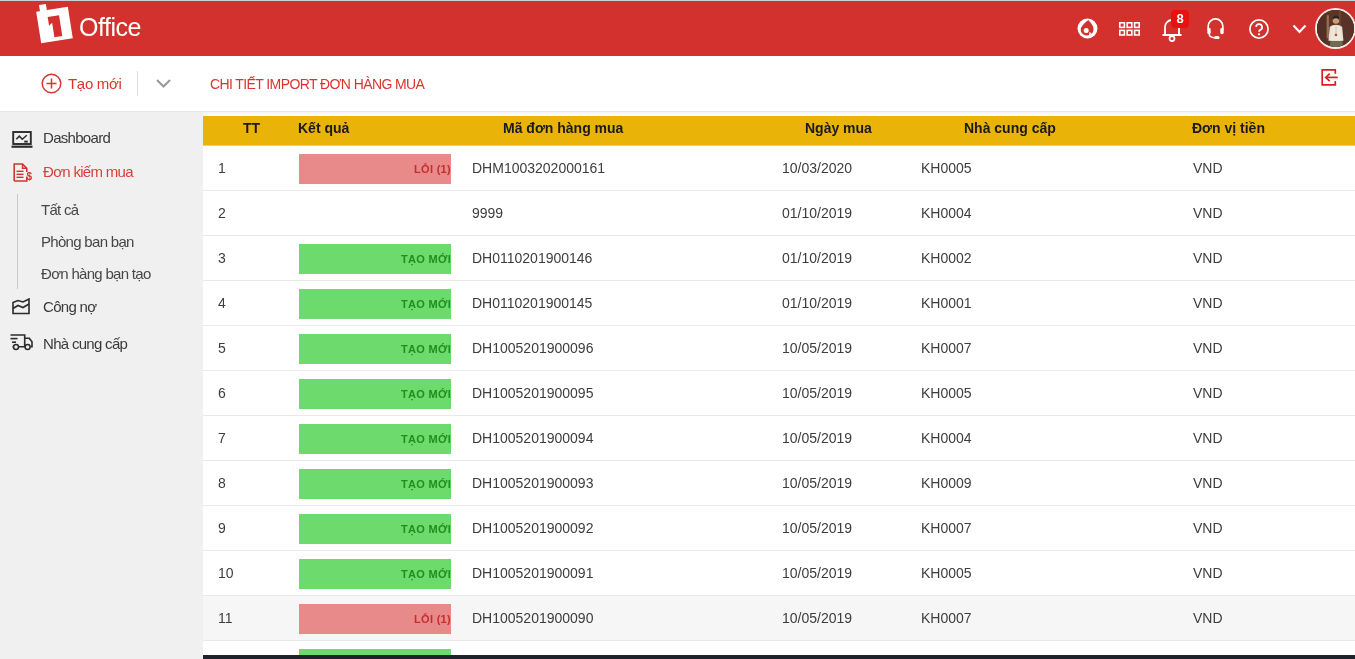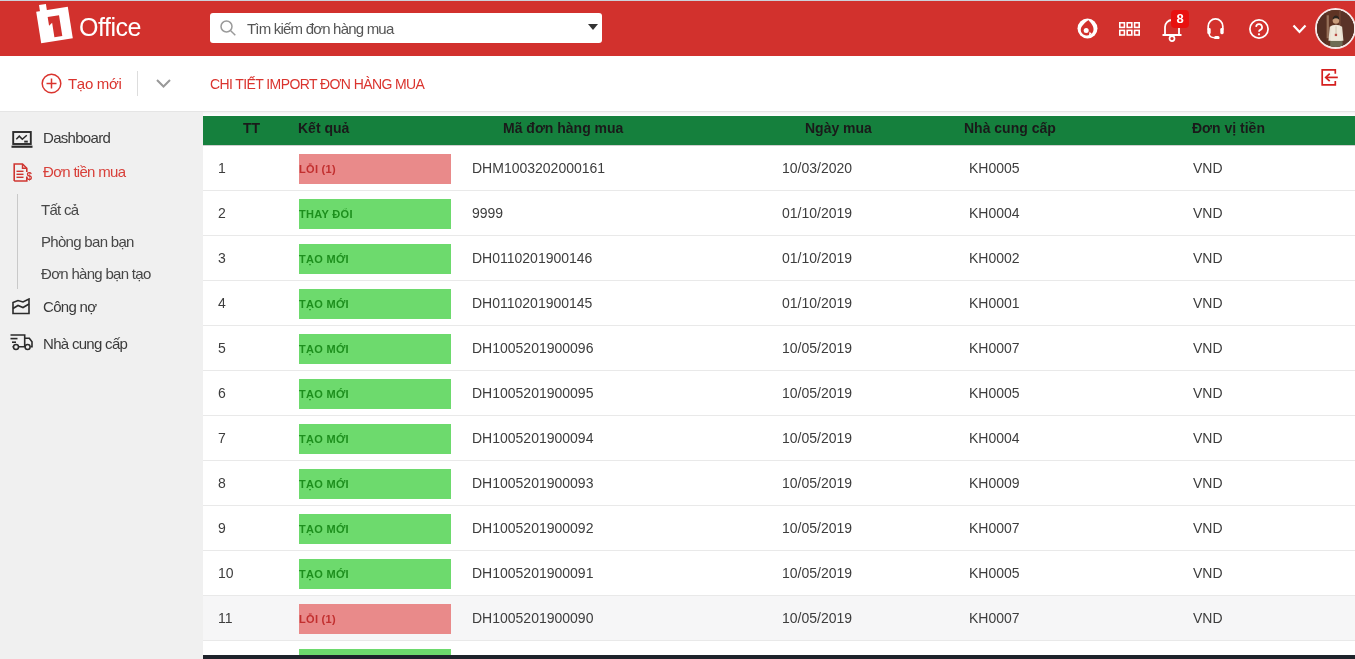--- a/index.html
+++ b/index.html
@@ -32,33 +32,33 @@
   #tb-title { left:210px; top:76px; color:#da342e; font-size:14px; letter-spacing:-0.6px; }
   #import-label { left:1310px; top:96px; width:40px; text-align:center; color:#4a4a4a; font-size:13px;margin-top:15px; }
 
   
   #sidebar { left:0; top:112px; width:203px; height:547px; background:#f0f0f0; }
   .side-item { position:absolute; left:43px; font-size:15px; color:#3a3a3a; letter-spacing:-0.7px; }
   .side-sub { position:absolute; left:41px; font-size:15px; color:#474747; letter-spacing:-0.7px; }
   #subline { position:absolute; left:17px; top:82px; width:1px; height:95px; background:#c9c9c9; }
 
   
-  #content { left:203px; top:112px; width:1152px; height:547px; background:#15803d; }
+  #content { left:203px; top:112px; width:1152px; height:547px; background:#eab308; }
   .hrow { position:absolute; top:0; height:33px; width:1152px; }
   .hcell { position:absolute; top:8px; font-size:14px; font-weight:700; color:#1a1a1a; }
   .row { position:absolute; width:1152px; height:45px; border-top:1px solid #e9e9e9; background:#fff; }
   .row.alt { background:#f6f6f7; }
   .hborder { position:absolute; top:33px; left:0; width:1152px; height:0; border-top:1px solid #cfcfcf; z-index:5; }
   .cell { position:absolute; top:14px; font-size:14px; color:#3d3d3d; }
   .num  { left:15px; }
   .code { left:269px; }
   .date { left:579px;text-align:right; }
-  .sup  { left:766px; }
+  .sup  { left:718px; }
   .cur  { left:990px; }
-  .badge { position:absolute; left:96px; top:8px; width:152px; height:30px; text-align:left;
+  .badge { position:absolute; left:96px; top:8px; width:152px; height:30px; text-align:right;
     font-size:11px; font-weight:700; line-height:30px; letter-spacing:0.3px; }
   .b-err { background:#e98a8a; color:#c22f2f; }
   .b-ok  { background:#6dda6d; color:#1d8f1d; }
 
   #bottombar { left:203px; top:655px; width:1152px; height:4px; background:#1e232b; }
 </style>
 </head>
 <body>
 <div id="page">
   <div id="topline" class="abs"></div>
@@ -68,28 +68,20 @@
     <svg width="44" height="44" viewBox="0 0 44 44">
       <rect x="6.5" y="3.5" width="7" height="7" fill="#fff" transform="rotate(-9 10 7)"></rect>
       <g transform="rotate(-9 21.5 24)">
         <rect x="5.5" y="8" width="32" height="32" fill="#fff"></rect>
         <path d="M16 15 h11.5 v21 h-8 v-14.5 l-3.5,2.5 z" fill="#d2312d"></path>
       </g>
     </svg>
   </div>
   <div id="logotext" class="abs">Office</div>
 
-  <div id="searchbox" class="abs">
-    <svg id="searchicon" class="abs" width="18" height="18" viewBox="0 0 18 18">
-      <circle cx="7.5" cy="7.5" r="5.5" fill="none" stroke="#9a9a9a" stroke-width="1.5"></circle>
-      <line x1="11.7" y1="11.7" x2="16.3" y2="16.3" stroke="#9a9a9a" stroke-width="1.5"></line>
-    </svg>
-    <div id="searchtext" class="abs">Tìm kiếm đơn hàng mua</div>
-    <div id="searchcaret" class="abs"></div>
-  </div>
 
   <svg class="abs" style="left:1077px; top:18px;" width="21" height="21" viewBox="0 0 21 21">
     <circle cx="10.5" cy="10.5" r="10" fill="#fff"></circle>
     <path d="M11.3 2 C14 5.1 17 8.2 16.5 12.1 C16.1 15.6 12.9 17.7 9.4 17.4 C5.9 17.1 3.4 14.4 3.8 11 C4.1 8.4 6.3 6.6 8 4.7 C9.2 3.5 10.6 2.9 11.3 2 Z" fill="#d2312d"></path>
     <circle cx="9.2" cy="12.6" r="2.5" fill="#fff"></circle>
     <path d="M12.6 13.8 l2.3 2.2 l-3 1.2 z" fill="#fff"></path>
   </svg>
   <svg class="abs" style="left:1119px; top:22px;" width="21" height="14" viewBox="0 0 21 14">
     <g fill="none" stroke="#fff" stroke-width="1.6">
       <rect x="0.8" y="0.8" width="4.6" height="4.6"></rect>
@@ -172,21 +164,21 @@
       <path d="M1.2 18 V1 H9.5 L13.8 5.3 V9 " fill="none" stroke="#cf3631" stroke-width="1.6"></path>
       <path d="M13.8 13.5 V18 H1.2" fill="none" stroke="#cf3631" stroke-width="1.6"></path>
       <path d="M9.5 1 V5.3 H13.8" fill="none" stroke="#cf3631" stroke-width="1.4"></path>
       <g stroke="#cf3631" stroke-width="1.4">
         <line x1="3.5" y1="8.3" x2="10.5" y2="8.3"></line>
         <line x1="3.5" y1="11.3" x2="10.5" y2="11.3"></line>
         <line x1="3.5" y1="14.3" x2="10.5" y2="14.3"></line>
       </g>
       <text x="16.2" y="17" font-size="10" font-weight="bold" fill="#cf3631" text-anchor="middle" font-family="Liberation Sans">$</text>
     </svg>
-    <div class="side-item" style="top:51px; color:#d8403a;">Đơn tiền mua</div>
+    <div class="side-item" style="top:51px; color:#d8403a;">Đơn kiếm mua</div>
 
     <div id="subline"></div>
     <div class="side-sub" style="top:89px;">Tất cả</div>
     <div class="side-sub" style="top:121px;">Phòng ban bạn</div>
     <div class="side-sub" style="top:153px;">Đơn hàng bạn tạo</div>
 
     <svg class="abs" style="left:12px; top:186px;" width="18" height="17" viewBox="0 0 18 17">
       <path d="M1 4.5 L6 2.5 L11 4 L17 1 V15.5 H1 z" fill="none" stroke="#2b2b2b" stroke-width="1.6"></path>
       <path d="M1 10.5 L6 7.5 L11 9.5 L17 6" fill="none" stroke="#2b2b2b" stroke-width="1.6"></path>
     </svg>
@@ -217,21 +209,20 @@
     <div class="row" style="top:33px">
         <span class="cell num">1</span>
         <span class="badge b-err">LỖI (1)</span>
         <span class="cell code">DHM1003202000161</span>
         <span class="cell date">10/03/2020</span>
         <span class="cell sup">KH0005</span>
         <span class="cell cur">VND</span>
       </div>
     <div class="row" style="top:78px">
         <span class="cell num">2</span>
-        <span class="badge b-ok">THAY ĐỔI</span>
         <span class="cell code">9999</span>
         <span class="cell date">01/10/2019</span>
         <span class="cell sup">KH0004</span>
         <span class="cell cur">VND</span>
       </div>
     <div class="row" style="top:123px">
         <span class="cell num">3</span>
         <span class="badge b-ok">TẠO MỚI</span>
         <span class="cell code">DH0110201900146</span>
         <span class="cell date">01/10/2019</span>

